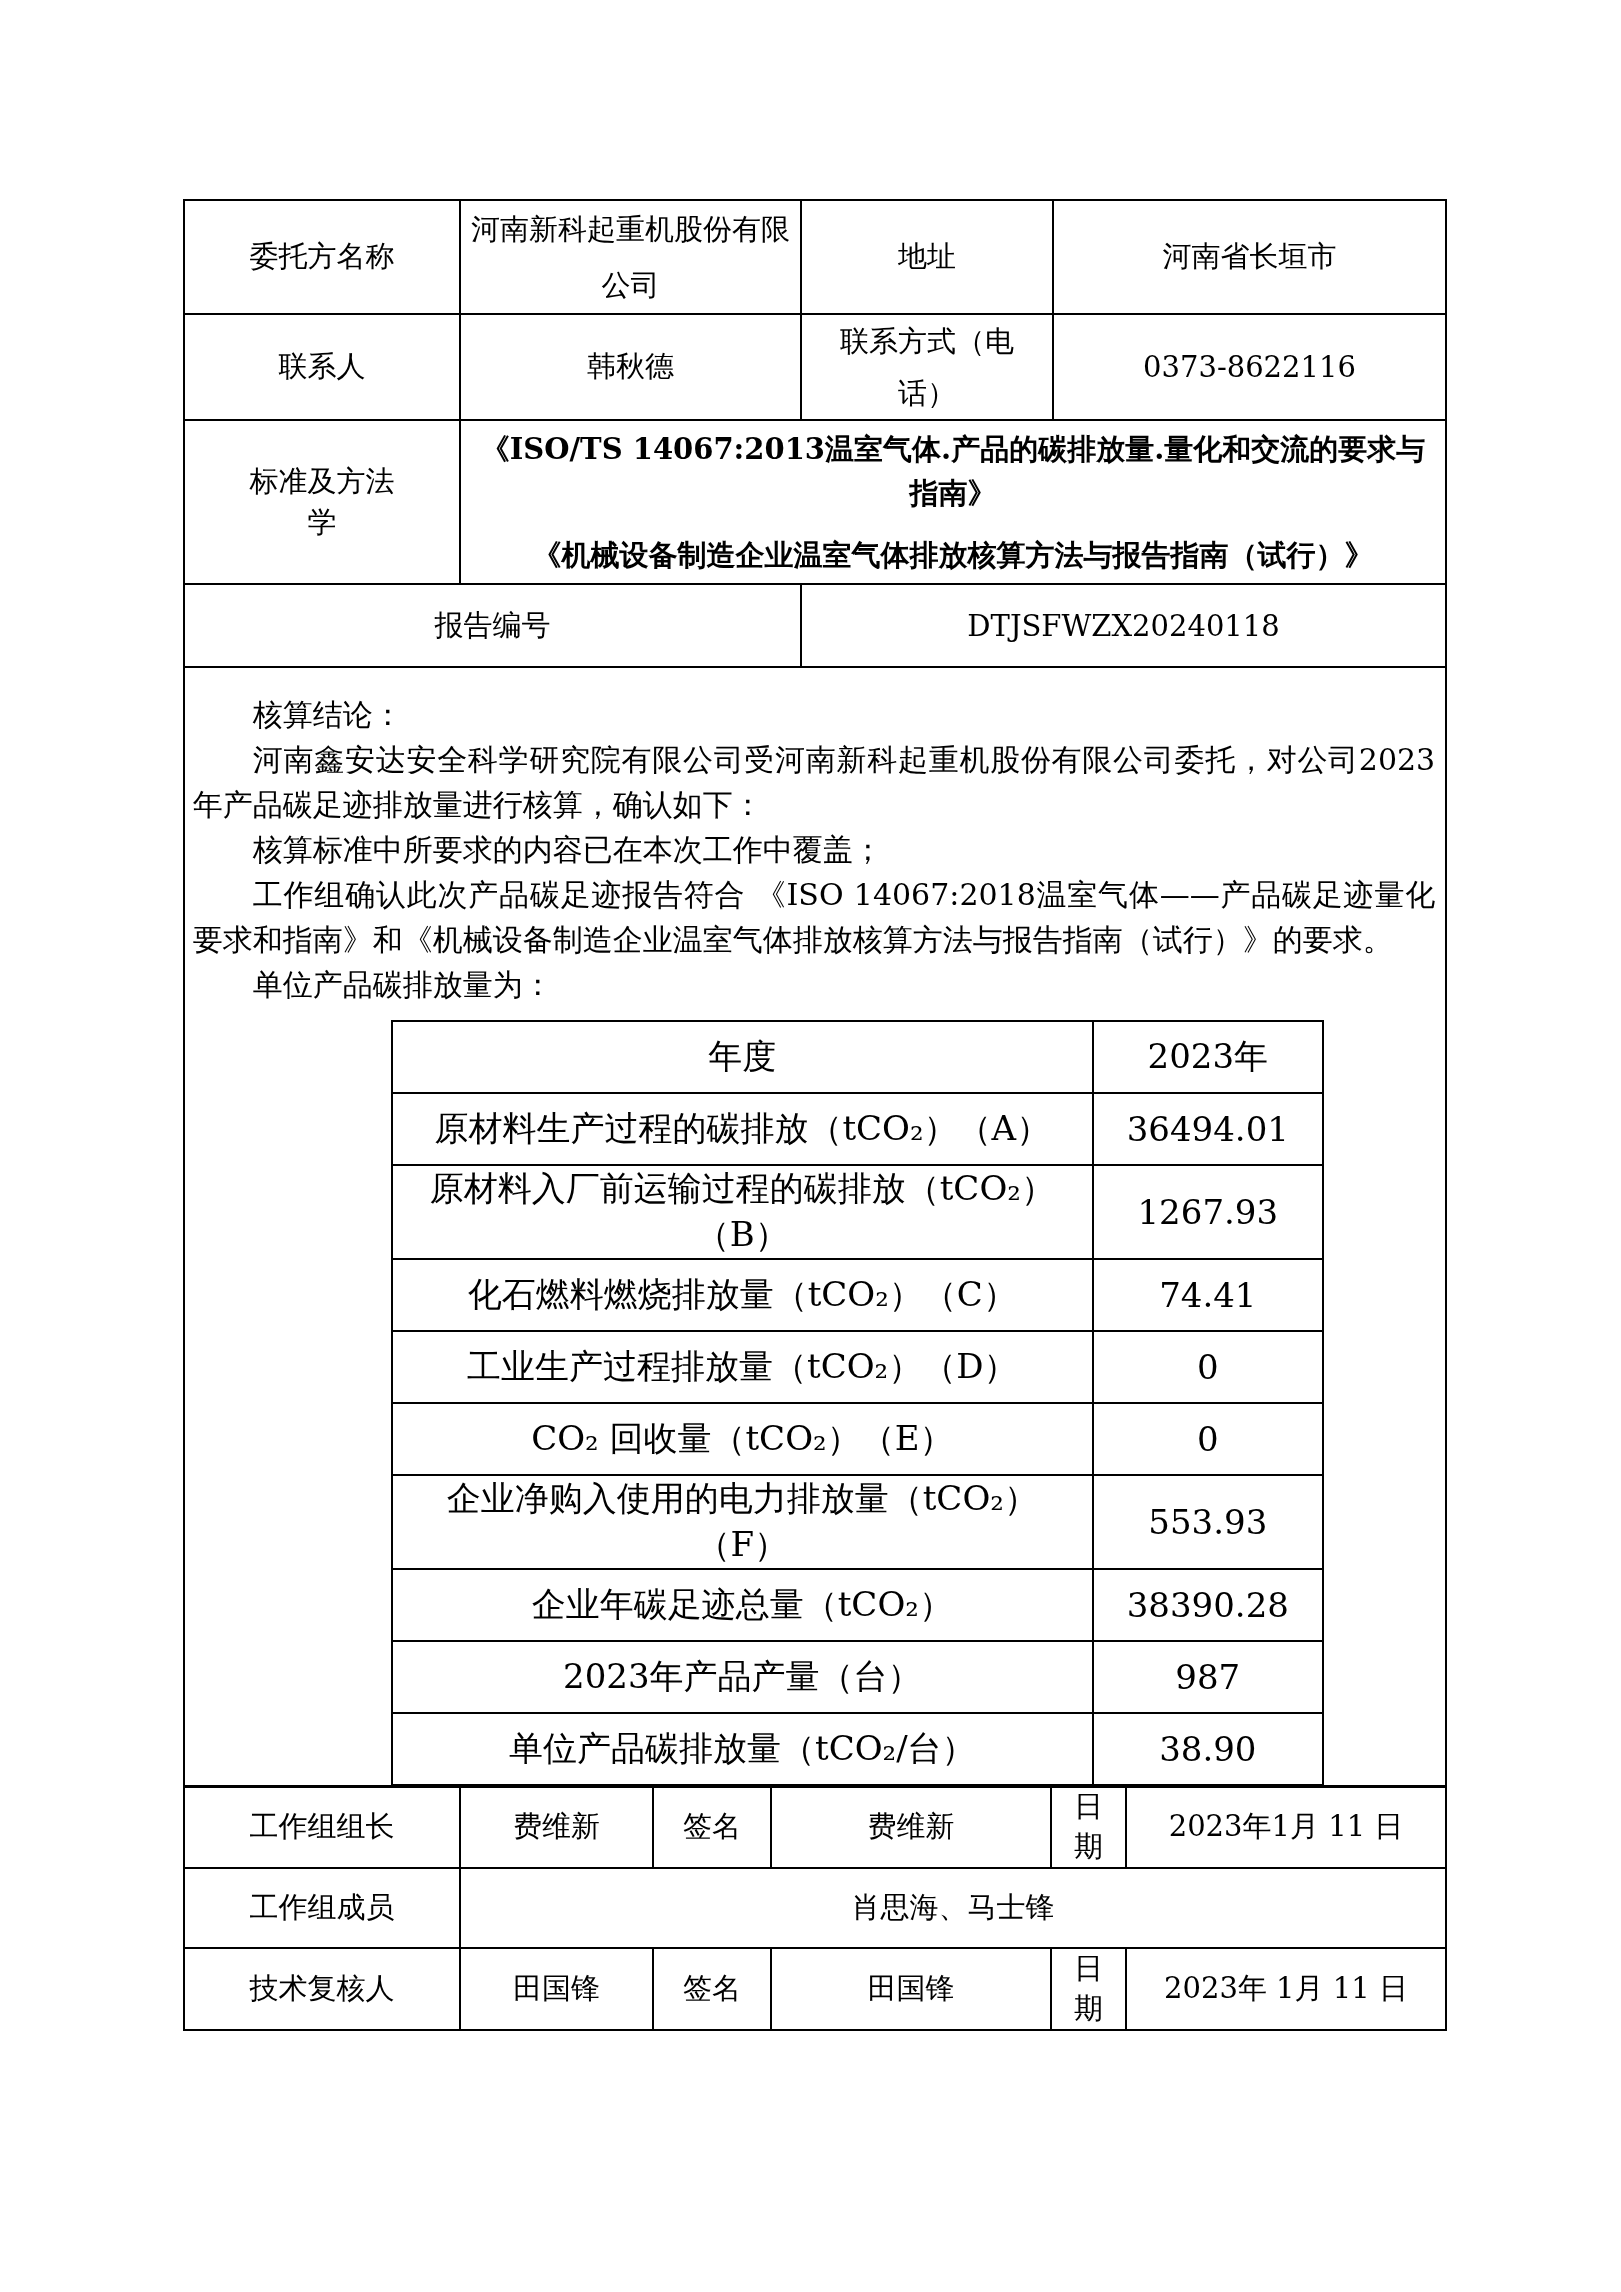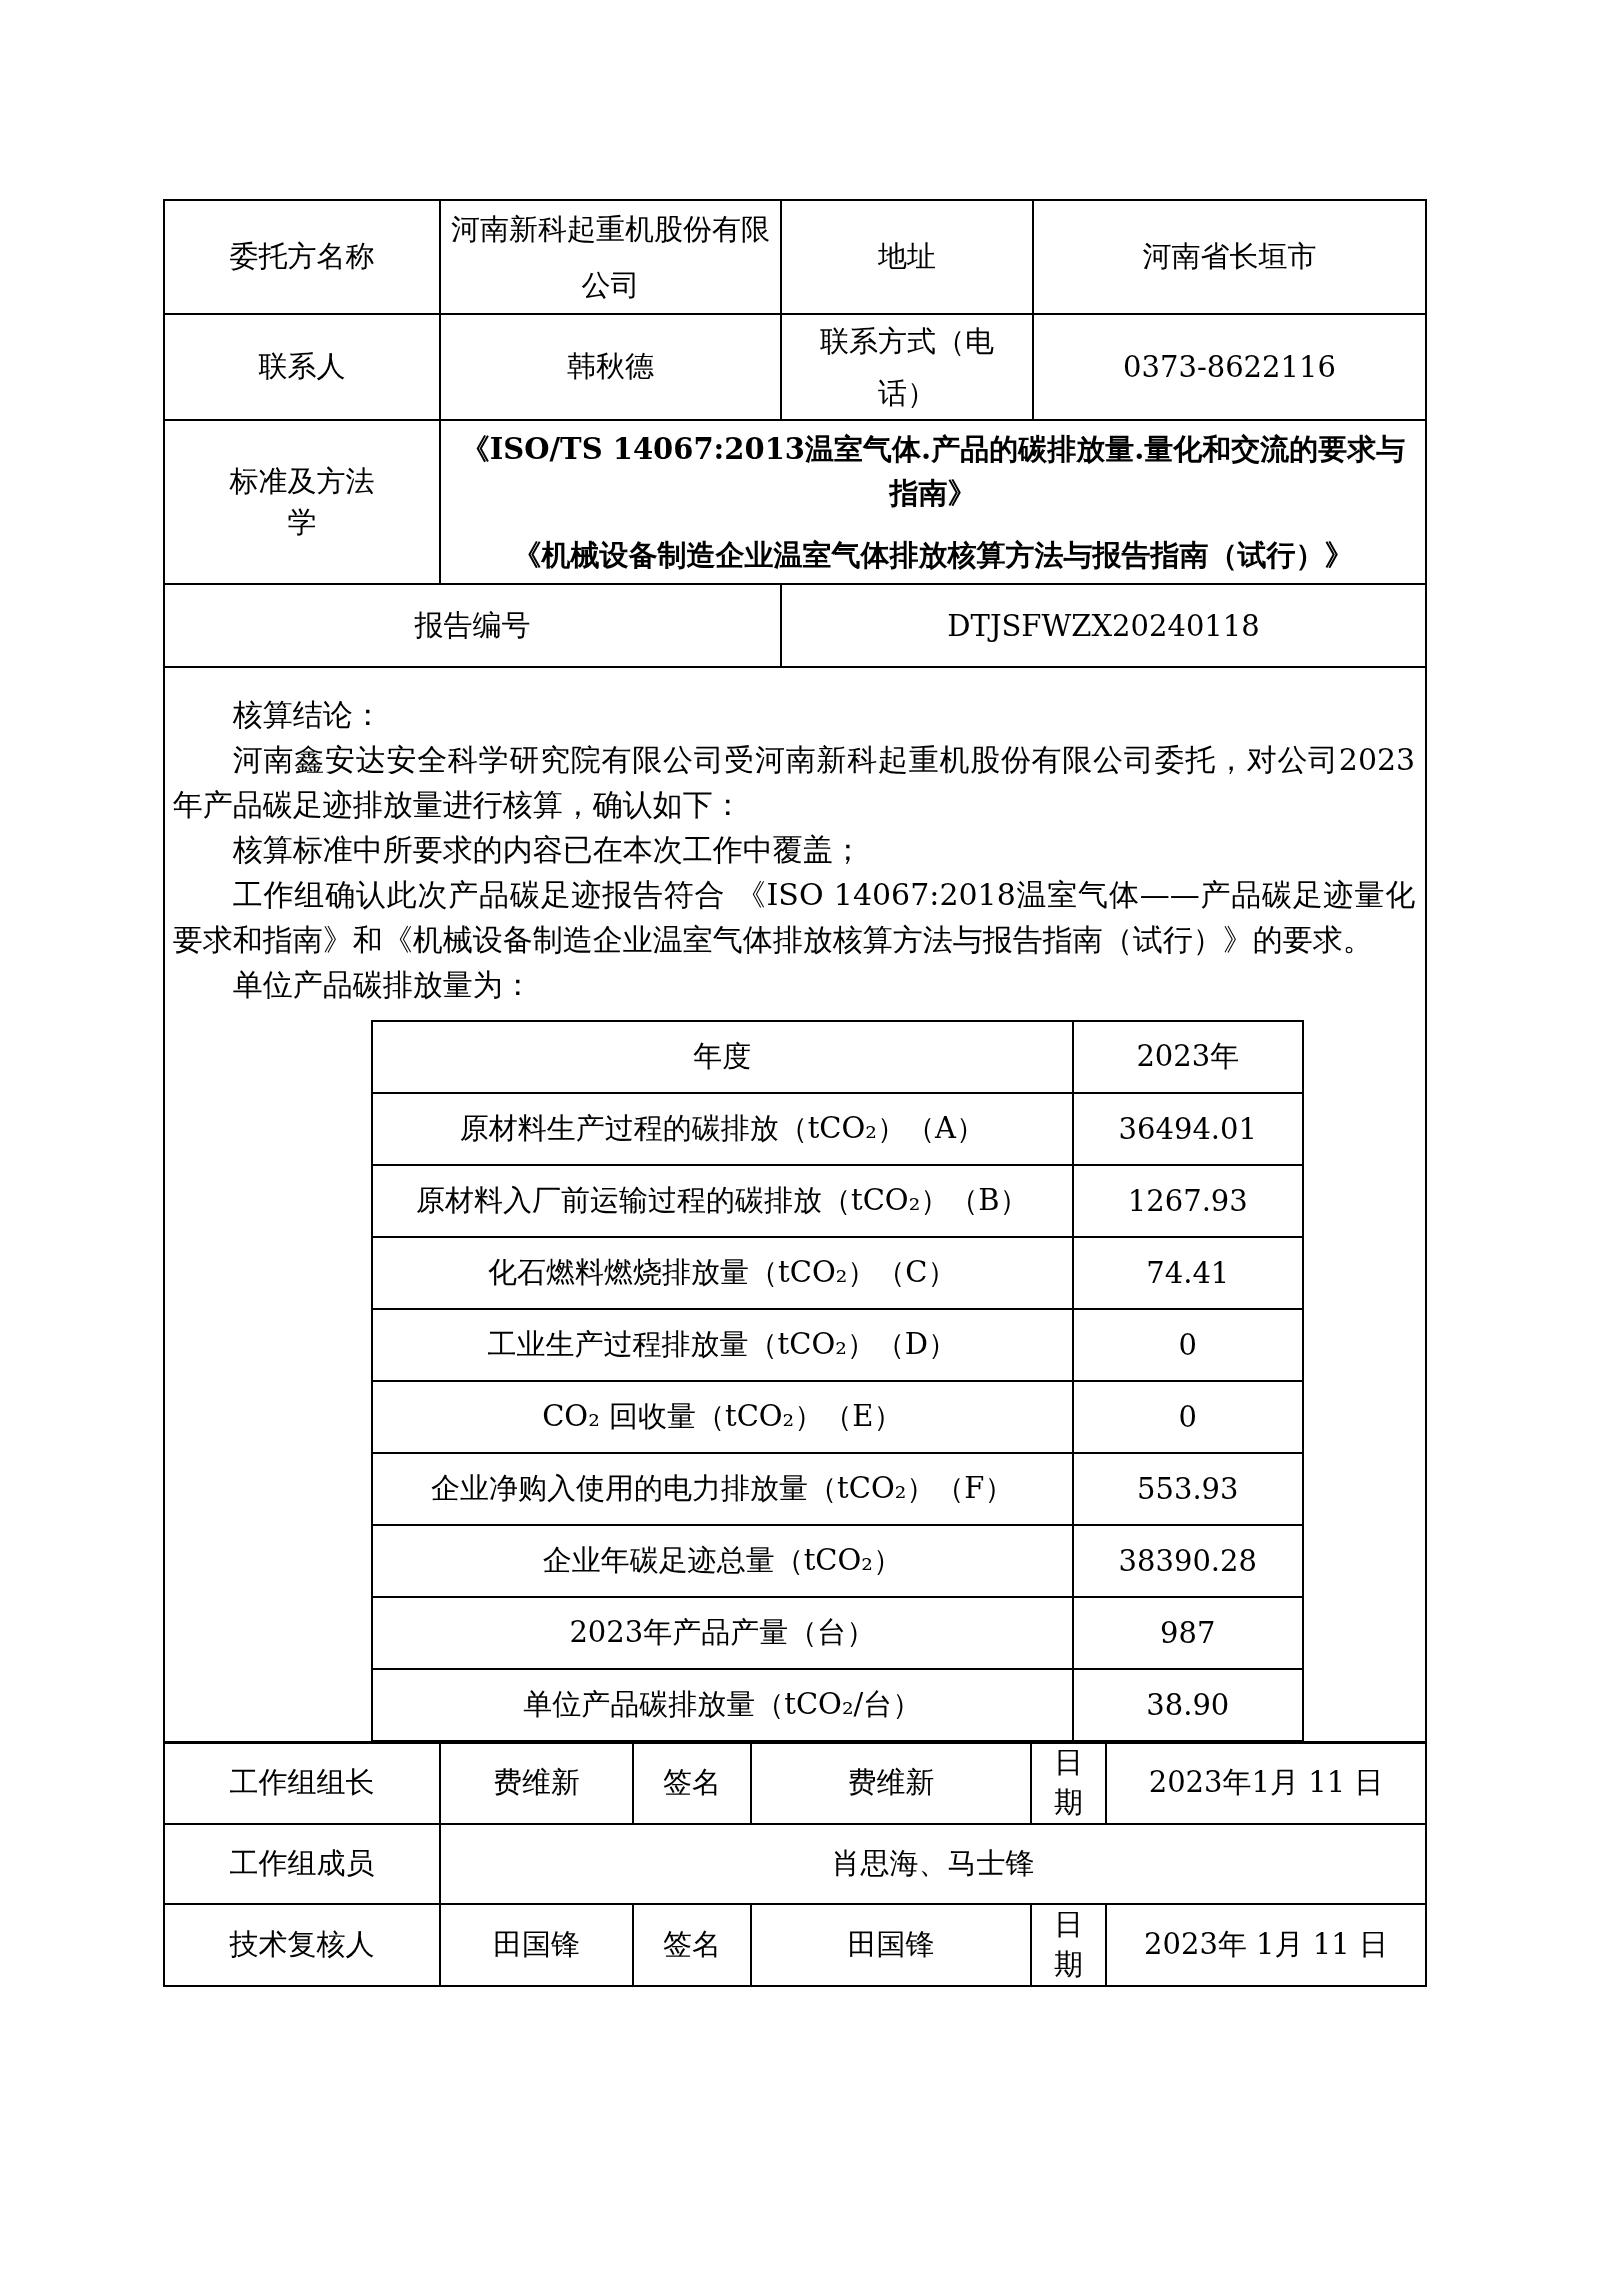--- a/index.html
+++ b/index.html
@@ -4,21 +4,21 @@
 <style>
   * { margin:0; padding:0; box-sizing:border-box; }
   html,body { background:#ffffff; }
   .page {
     position:relative;
     width:1621px; height:2293px;
     background:#ffffff;
     color:#000000;
     font-family:"DejaVu Serif","Liberation Serif",serif;
   }
-  .outer { position:absolute; left:163px; top:199px; width:1262px; }
+  .outer { position:absolute; left:183px; top:199px; width:1262px; }
   table { border-collapse:collapse; table-layout:fixed; }
   .tbl { width:1262px; border:2.9px solid #000; }
   td {
     border:2px solid #000;
     text-align:center;
     vertical-align:middle;
     font-size:29px;
     padding:0 9.8px;
     overflow:hidden;
   }
@@ -44,21 +44,21 @@
     line-height:45px;
     text-align:justify;
     text-indent:2em;
   }
   
   .emi-tbl {
     width:931px;
     margin:13.7px 0 0 198px;
     border:2.9px solid #000;
   }
-  .emi-tbl td { height:72px; font-size:29px; }
+  .emi-tbl td { height:72px; font-size:34px; }
   
   .sig-tbl { margin-top:-2.9px; }
   .sig-tbl td { height:80px; }
 </style>
 </head>
 <body>
 
 <div class="page">
   <div class="outer">
 

